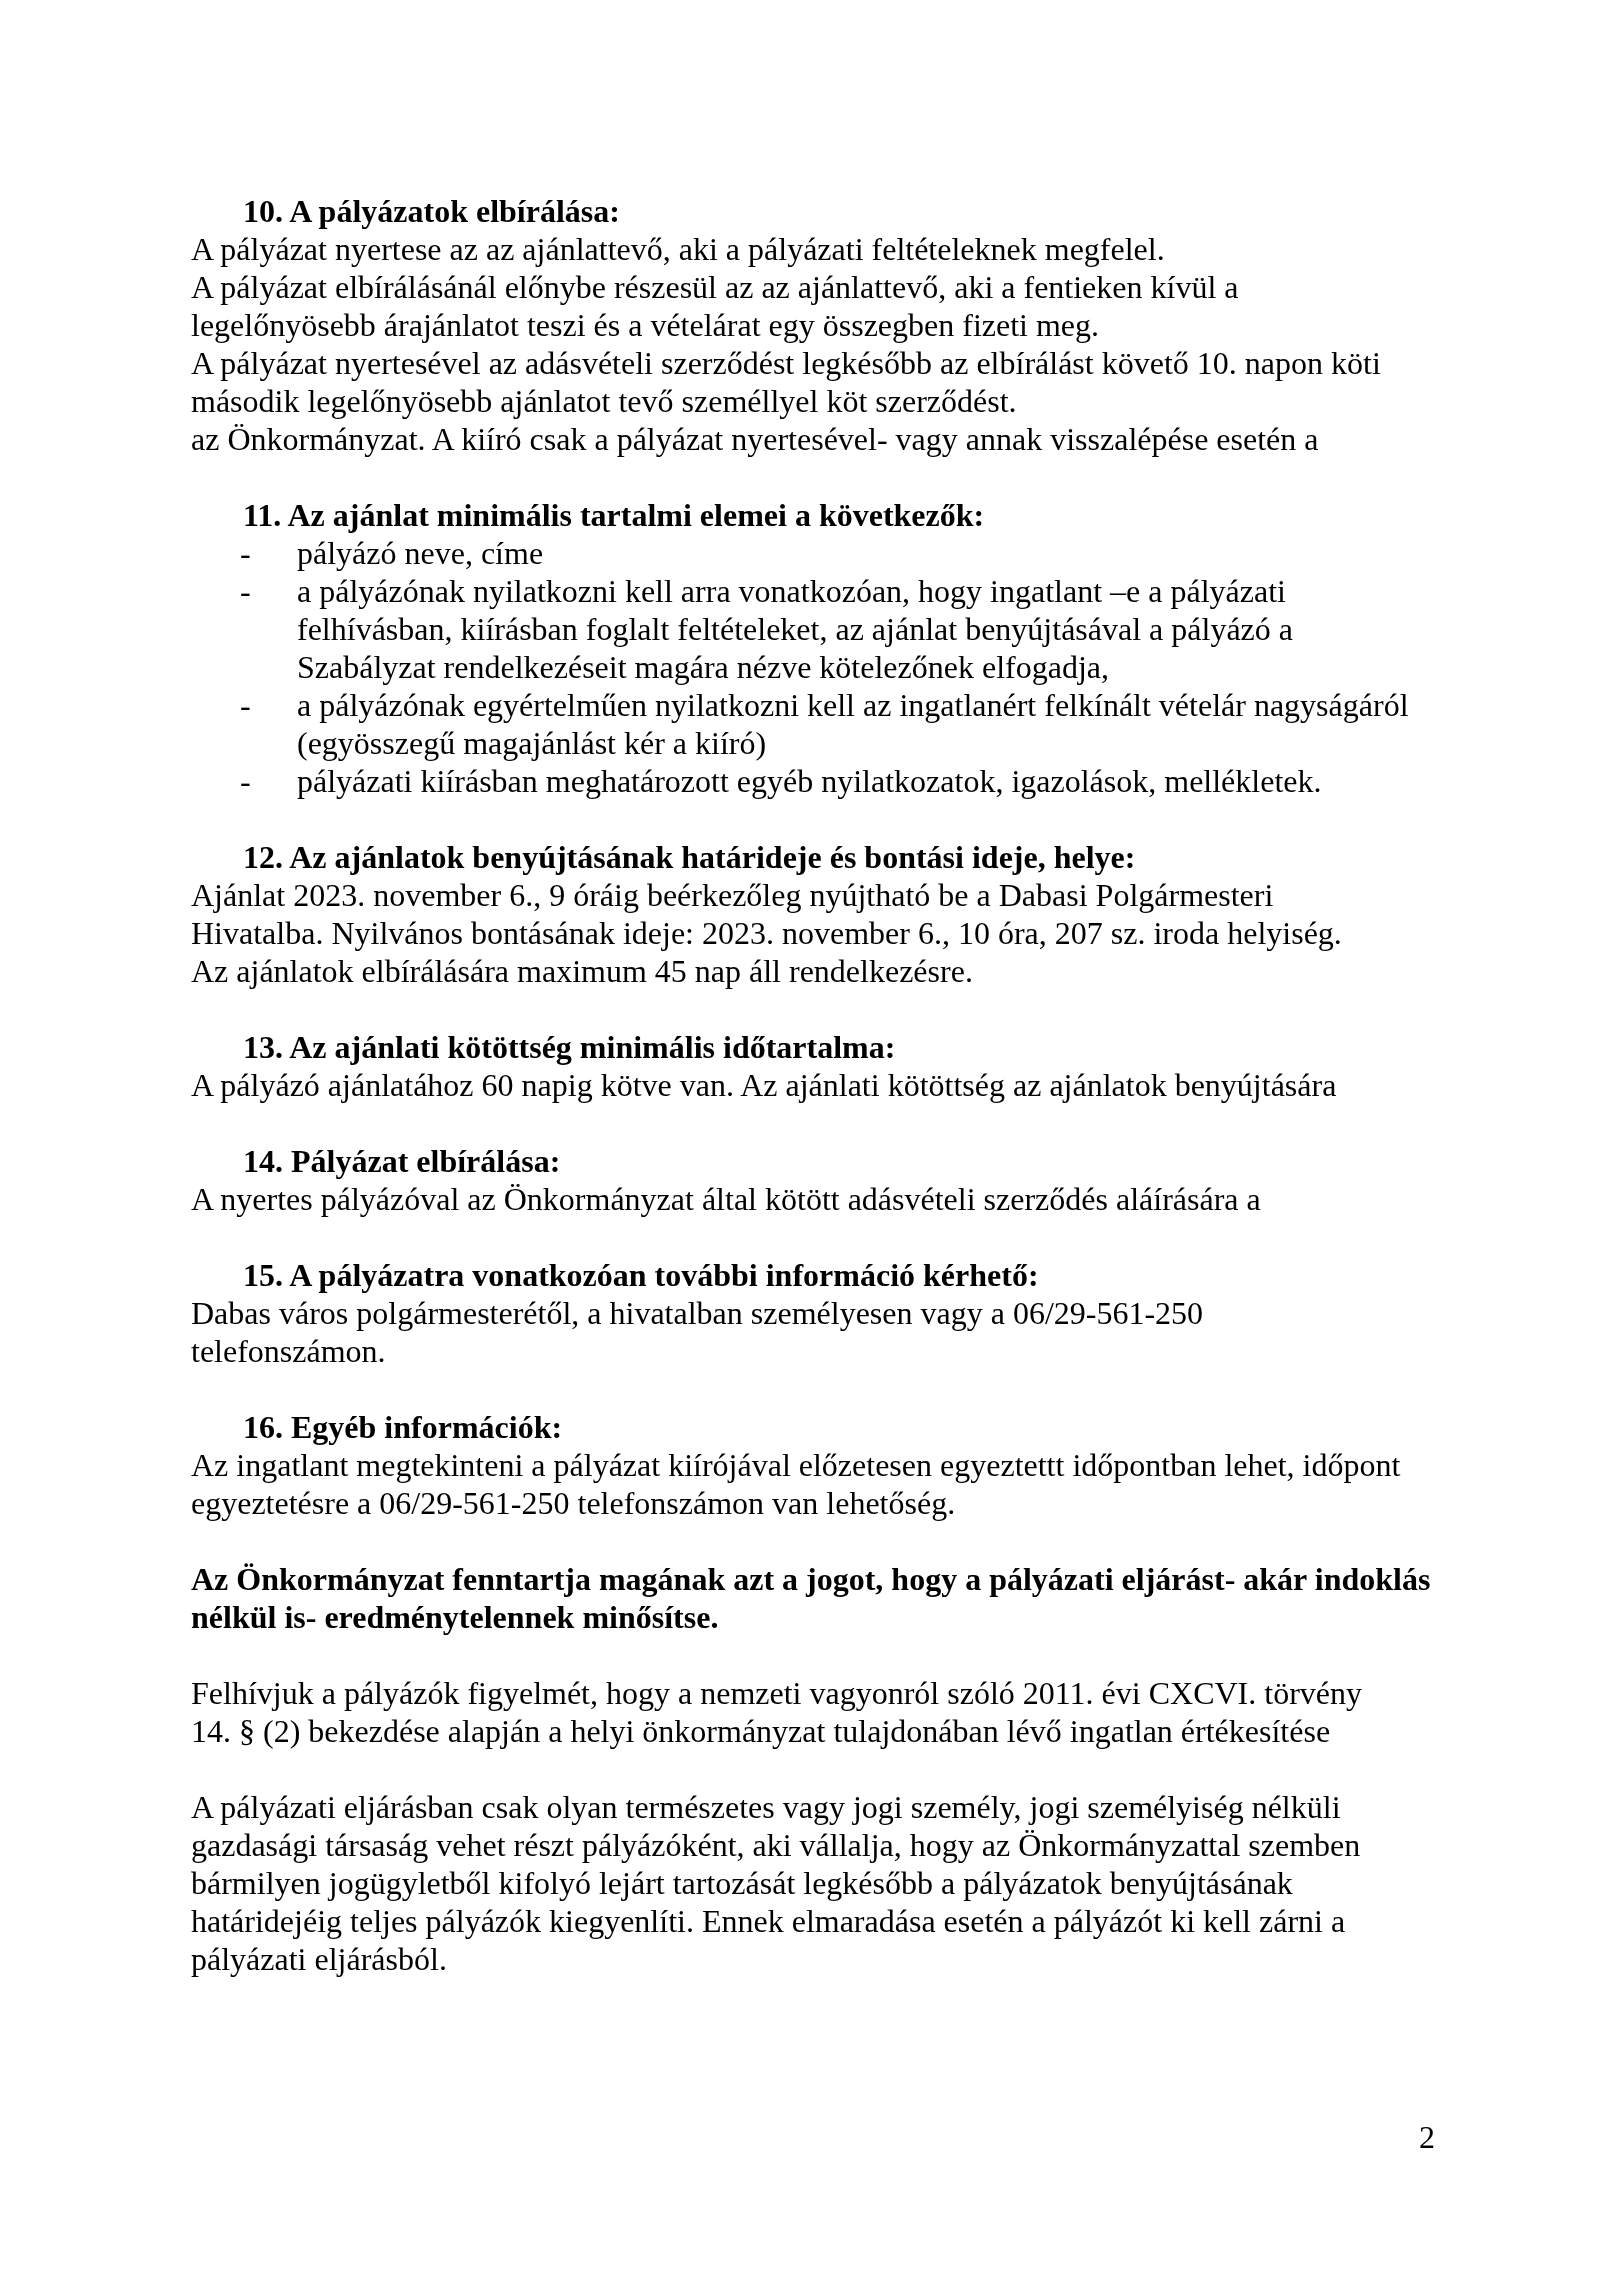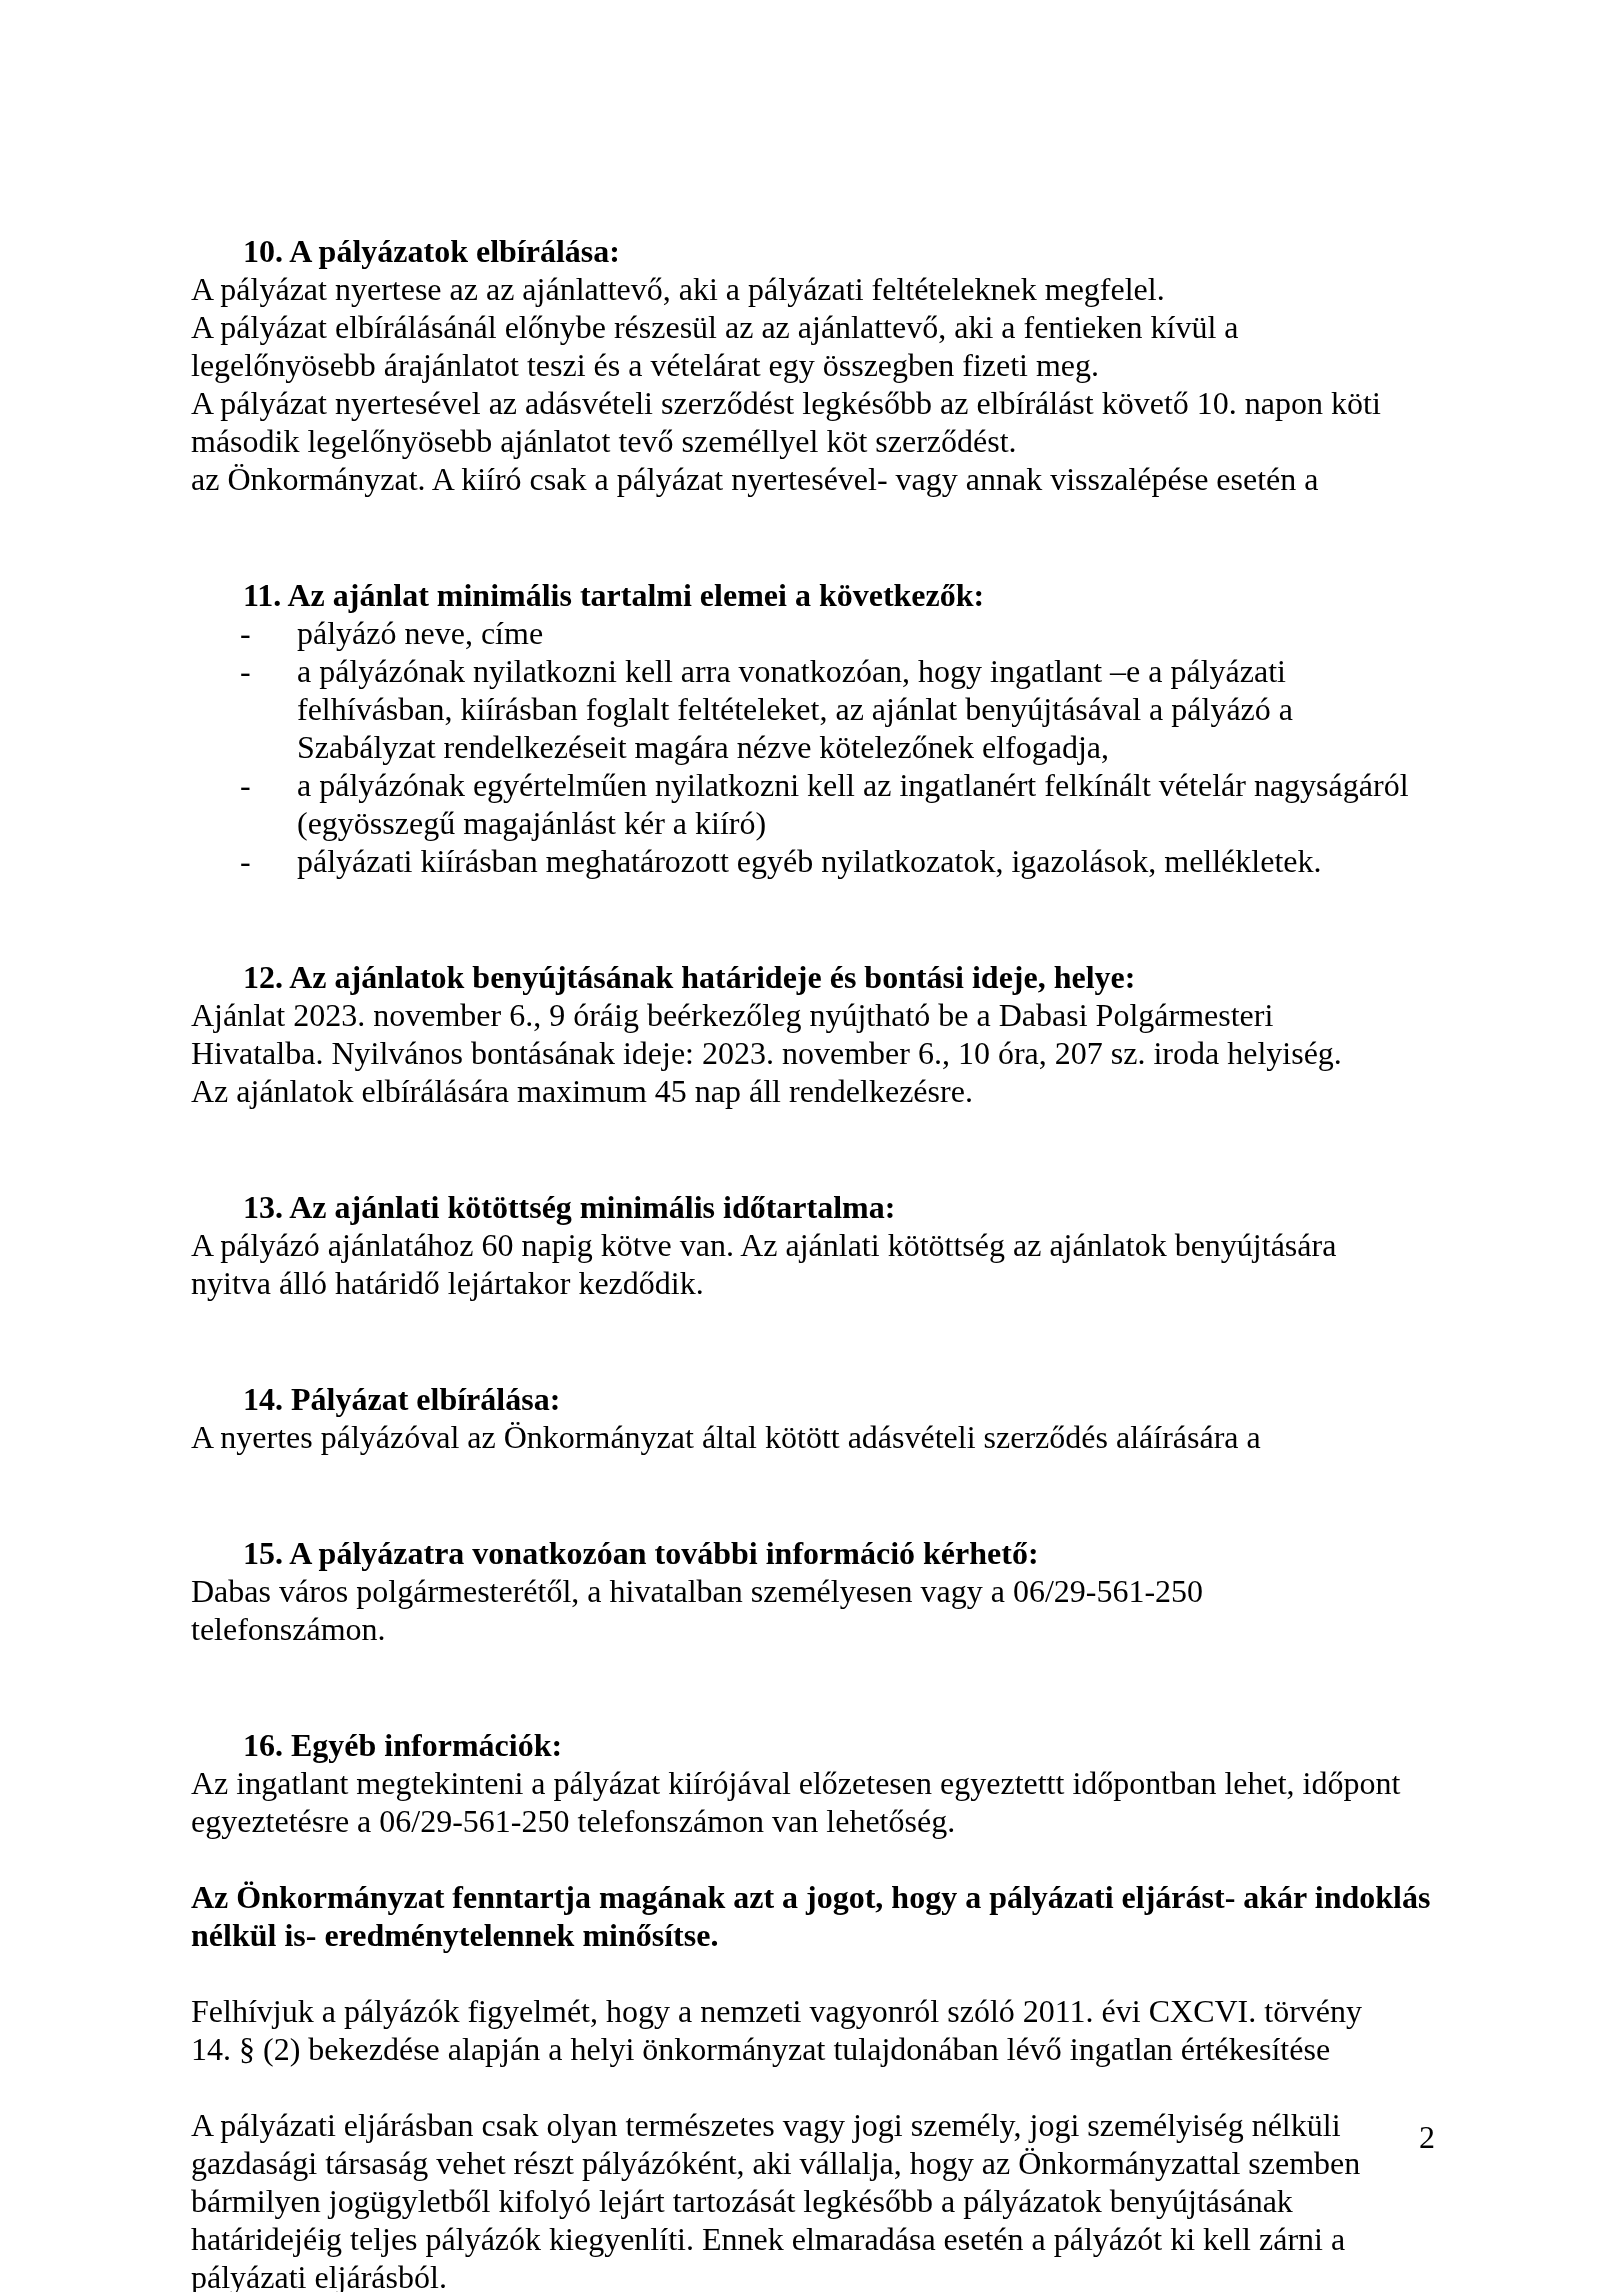--- a/index.html
+++ b/index.html
@@ -24,21 +24,20 @@
     top: 192px;
     width: 1264px;
   }
   .line {
     white-space: nowrap;
   }
   .heading {
     font-weight: bold;
     padding-left: 52px;
     white-space: nowrap;
-    margin-top: 40px;
   }
   .heading .num-regular {
     font-weight: bold;
   }
   .paragraph.bold-italic .line {
     font-weight: bold;
   }
   .list-item {
     position: relative;
     padding-left: 106px;
@@ -100,21 +99,20 @@
       <div class="heading"><span class="num-bold">12.</span> <span class="heading-title">Az ajánlatok benyújtásának határideje és bontási ideje, helye:</span></div>
       <div class="paragraph">
         <div class="line">Ajánlat 2023. november 6., 9 óráig beérkezőleg nyújtható be a Dabasi Polgármesteri</div>
         <div class="line">Hivatalba. Nyilvános bontásának ideje: 2023. november 6., 10 óra, 207 sz. iroda helyiség.</div>
         <div class="line">Az ajánlatok elbírálására maximum 45 nap áll rendelkezésre.</div>
       </div>
       <div class="spacer"></div>
       <div class="heading"><span class="num-bold">13.</span> <span class="heading-title">Az ajánlati kötöttség minimális időtartalma:</span></div>
       <div class="paragraph">
         <div class="line">A pályázó ajánlatához 60 napig kötve van. Az ajánlati kötöttség az ajánlatok benyújtására</div>
-        <div class="line">nyitva álló határidő lejártakor kezdődik.</div>
       </div>
       <div class="spacer"></div>
       <div class="heading"><span class="num-bold">14.</span> <span class="heading-title">Pályázat elbírálása:</span></div>
       <div class="paragraph">
         <div class="line">A nyertes pályázóval az Önkormányzat által kötött adásvételi szerződés aláírására a</div>
       </div>
       <div class="spacer"></div>
       <div class="heading"><span class="num-bold">15.</span> <span class="heading-title">A pályázatra vonatkozóan további információ kérhető:</span></div>
       <div class="paragraph">
         <div class="line">Dabas város polgármesterétől, a hivatalban személyesen vagy a 06/29-561-250</div>

